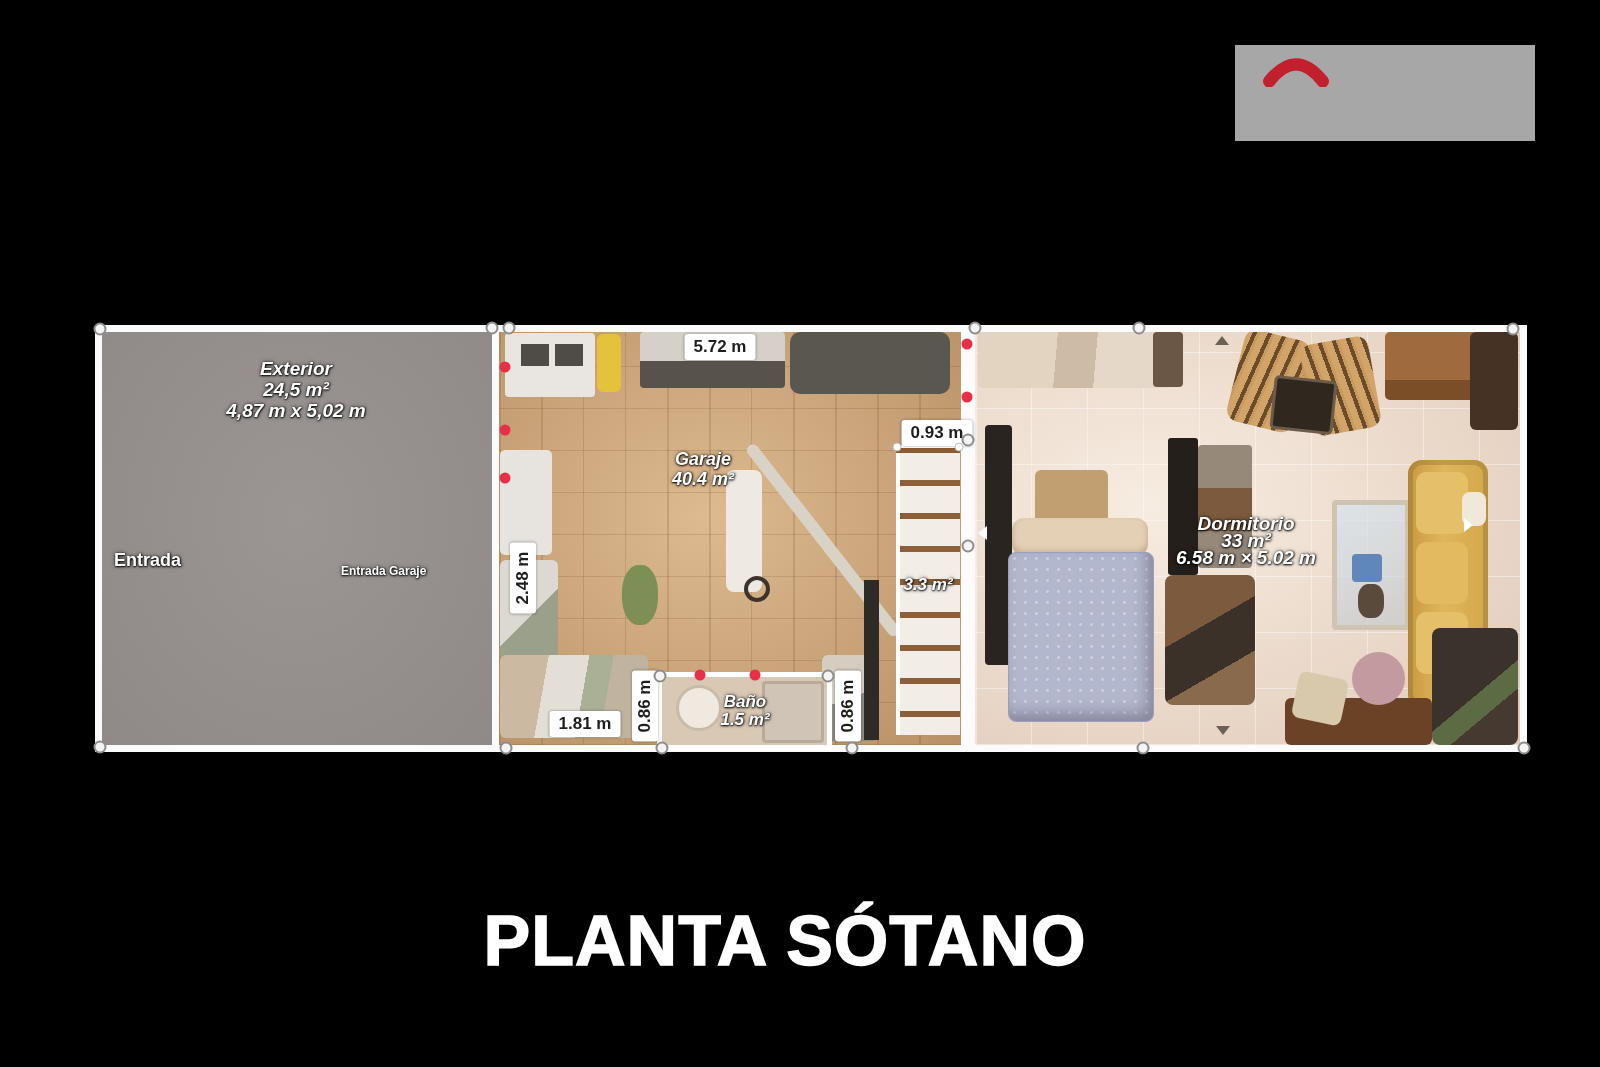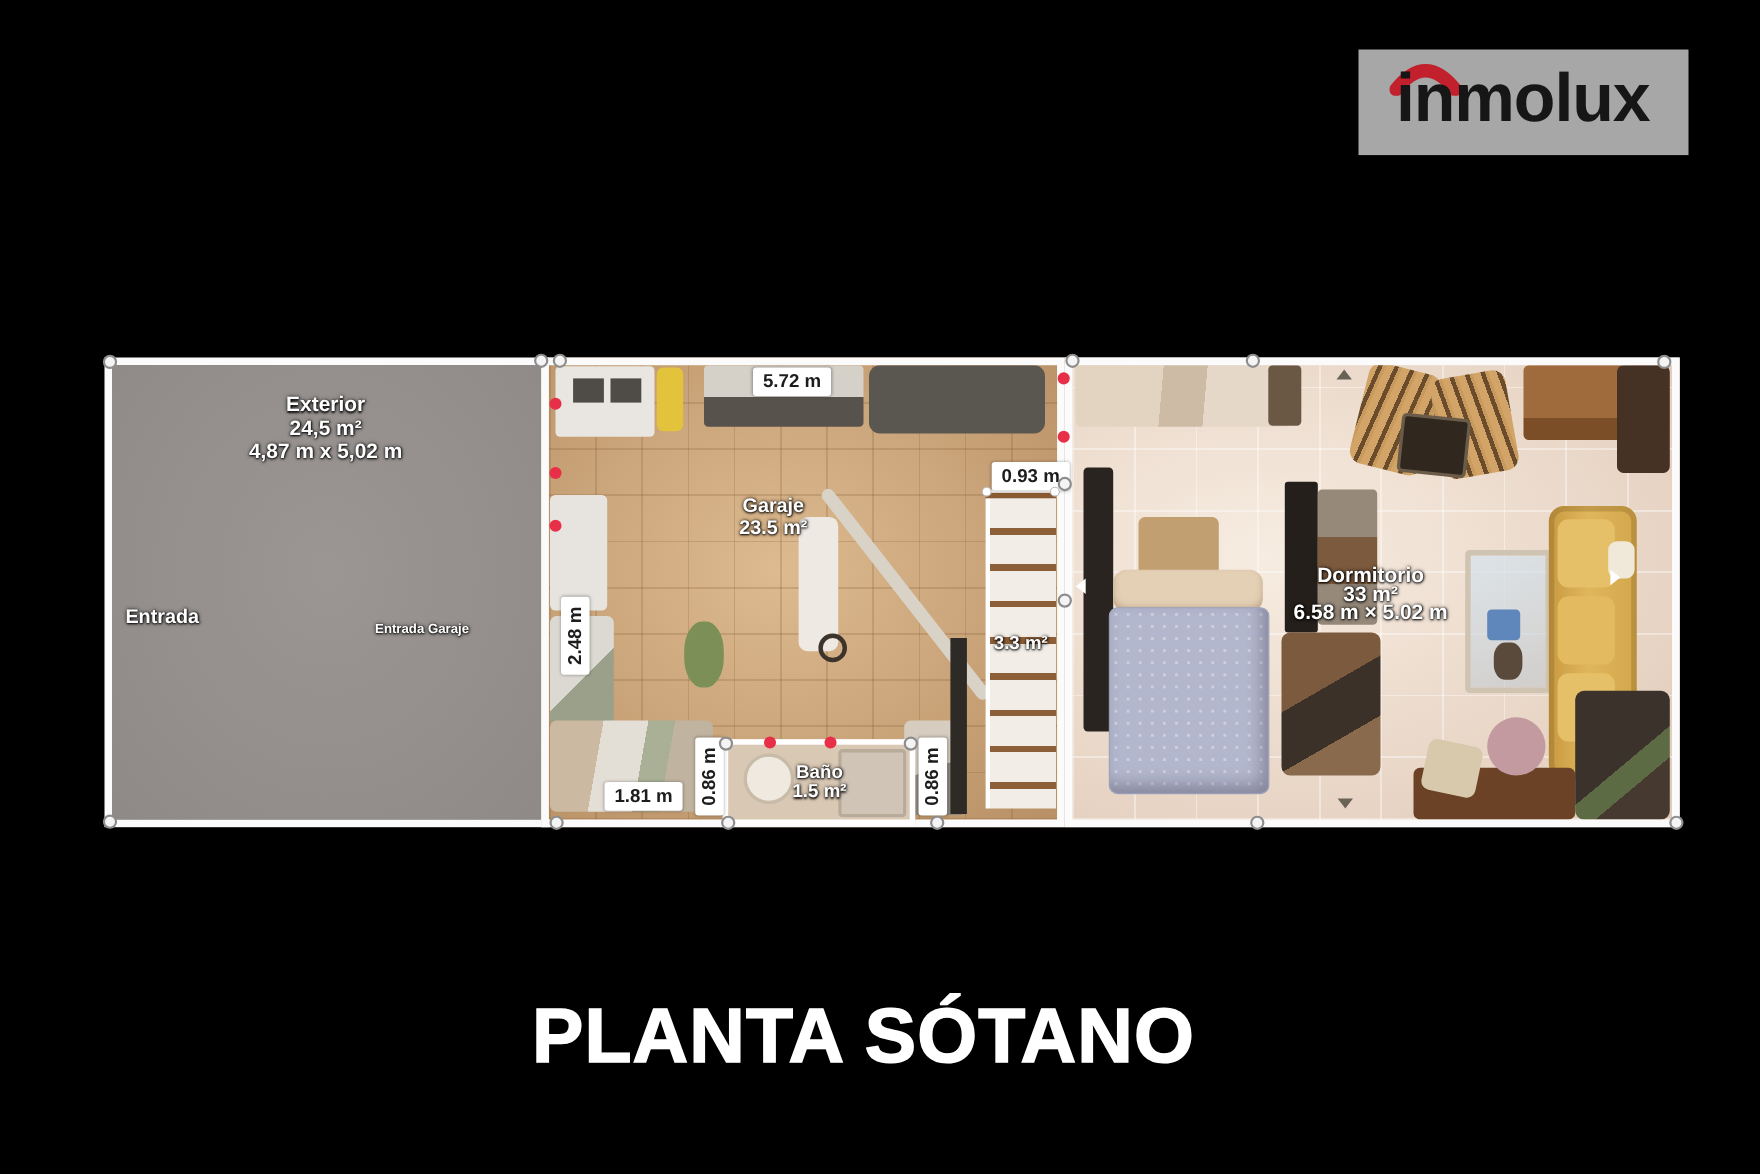--- a/index.html
+++ b/index.html
@@ -37,21 +37,21 @@
         border-left:4px solid #fff;box-sizing:border-box;}
   .stairs-bar{position:absolute;left:896px;top:446px;width:64px;height:8px;background:#8a5a32;}
   .measure-line{position:absolute;left:897px;top:445px;width:63px;height:3px;background:#fff;}
   .bano{position:absolute;left:657px;top:672px;width:175px;height:78px;border:5px solid #fff;
         box-sizing:border-box;background:#d9c8b4;overflow:hidden;}
 
   
   .room-label{position:absolute;color:#fff;font-weight:bold;text-align:center;white-space:nowrap;
         text-shadow:0 1px 2px rgba(0,0,0,.9), 0 0 4px rgba(0,0,0,.55), 1px 0 2px rgba(0,0,0,.7);}
   .room-label .ln{display:block;}
-  .center{transform:translateX(-50%);}
+  .center{transform:translateX(-50%);font-style:italic;}
 
   .pill{position:absolute;transform:translate(-50%,-50%);background:#fff;color:#1d1d1d;
         font-weight:bold;font-size:17px;padding:3px 9px;border-radius:3px;white-space:nowrap;
         box-shadow:0 0 3px rgba(0,0,0,.35);}
   .pill.vert{transform:translate(-50%,-50%) rotate(-90deg);}
 
   
   .handle{position:absolute;width:13px;height:13px;border-radius:50%;background:#f4f4f4;
         border:2.5px solid #8d8d8d;box-sizing:border-box;transform:translate(-50%,-50%);}
   .rdot{position:absolute;width:11px;height:11px;border-radius:50%;background:#e73048;
@@ -71,21 +71,20 @@
 </style>
 </head>
 <body>
 
 <div class="stage">
 
   <div class="logo-box">
     <svg class="logo-arc" viewBox="0 0 64 34">
       <path d="M6,29 Q32,-4 58,29" fill="none" stroke="#c1202c" stroke-width="12" stroke-linecap="round"></path>
     </svg>
-    <span class="logo-text">inmolux</span>
   </div>
 
   <div class="room room-exterior"></div>
   <div class="room-label center" style="left:296px;top:358px;font-size:19px;line-height:21px;">
     <span class="ln">Exterior</span>
     <span class="ln">24,5 m²</span>
     <span class="ln">4,87 m x 5,02 m</span>
   </div>
   <div class="room-label" style="left:114px;top:550px;font-size:18px;">Entrada</div>
   <div class="room-label" style="left:341px;top:564px;font-size:12px;">Entrada Garaje</div>
@@ -108,21 +107,21 @@
     <div class="blob" style="left:245px;top:244px;width:26px;height:26px;border:4px solid #3c342b;
          border-radius:50%;box-sizing:border-box;"></div>
     <div class="blob" style="left:1px;top:323px;width:148px;height:83px;border-radius:6px;
          background:linear-gradient(100deg,#cbb9a2 0 30%,#e3ded6 30% 55%,#a9b096 55% 70%,#c0b3a0 70% 100%);"></div>
     <div class="blob" style="left:323px;top:323px;width:56px;height:86px;border-radius:6px;
          background:linear-gradient(160deg,#d6cdc0 0 50%,#8f8a82 50% 100%);"></div>
     <div class="blob" style="left:365px;top:248px;width:15px;height:160px;background:#2e2a26;"></div>
   </div>
   <div class="room-label center" style="left:703px;top:449px;font-size:18px;line-height:20px;">
     <span class="ln">Garaje</span>
-    <span class="ln">23.5 m²</span>
+    <span class="ln">40.4 m²</span>
   </div>
 
   <div class="stairs-bar"></div>
   <div class="stairs"></div>
   <div class="measure-line"></div>
   <div class="room-label center" style="left:928px;top:575px;font-size:17px;text-align:right;">3.3 m²</div>
 
   <div class="bano">
     <div class="blob" style="left:14px;top:8px;width:46px;height:46px;background:#efe9e0;border-radius:50%;
          border:3px solid #c8bba8;box-sizing:border-box;"></div>

